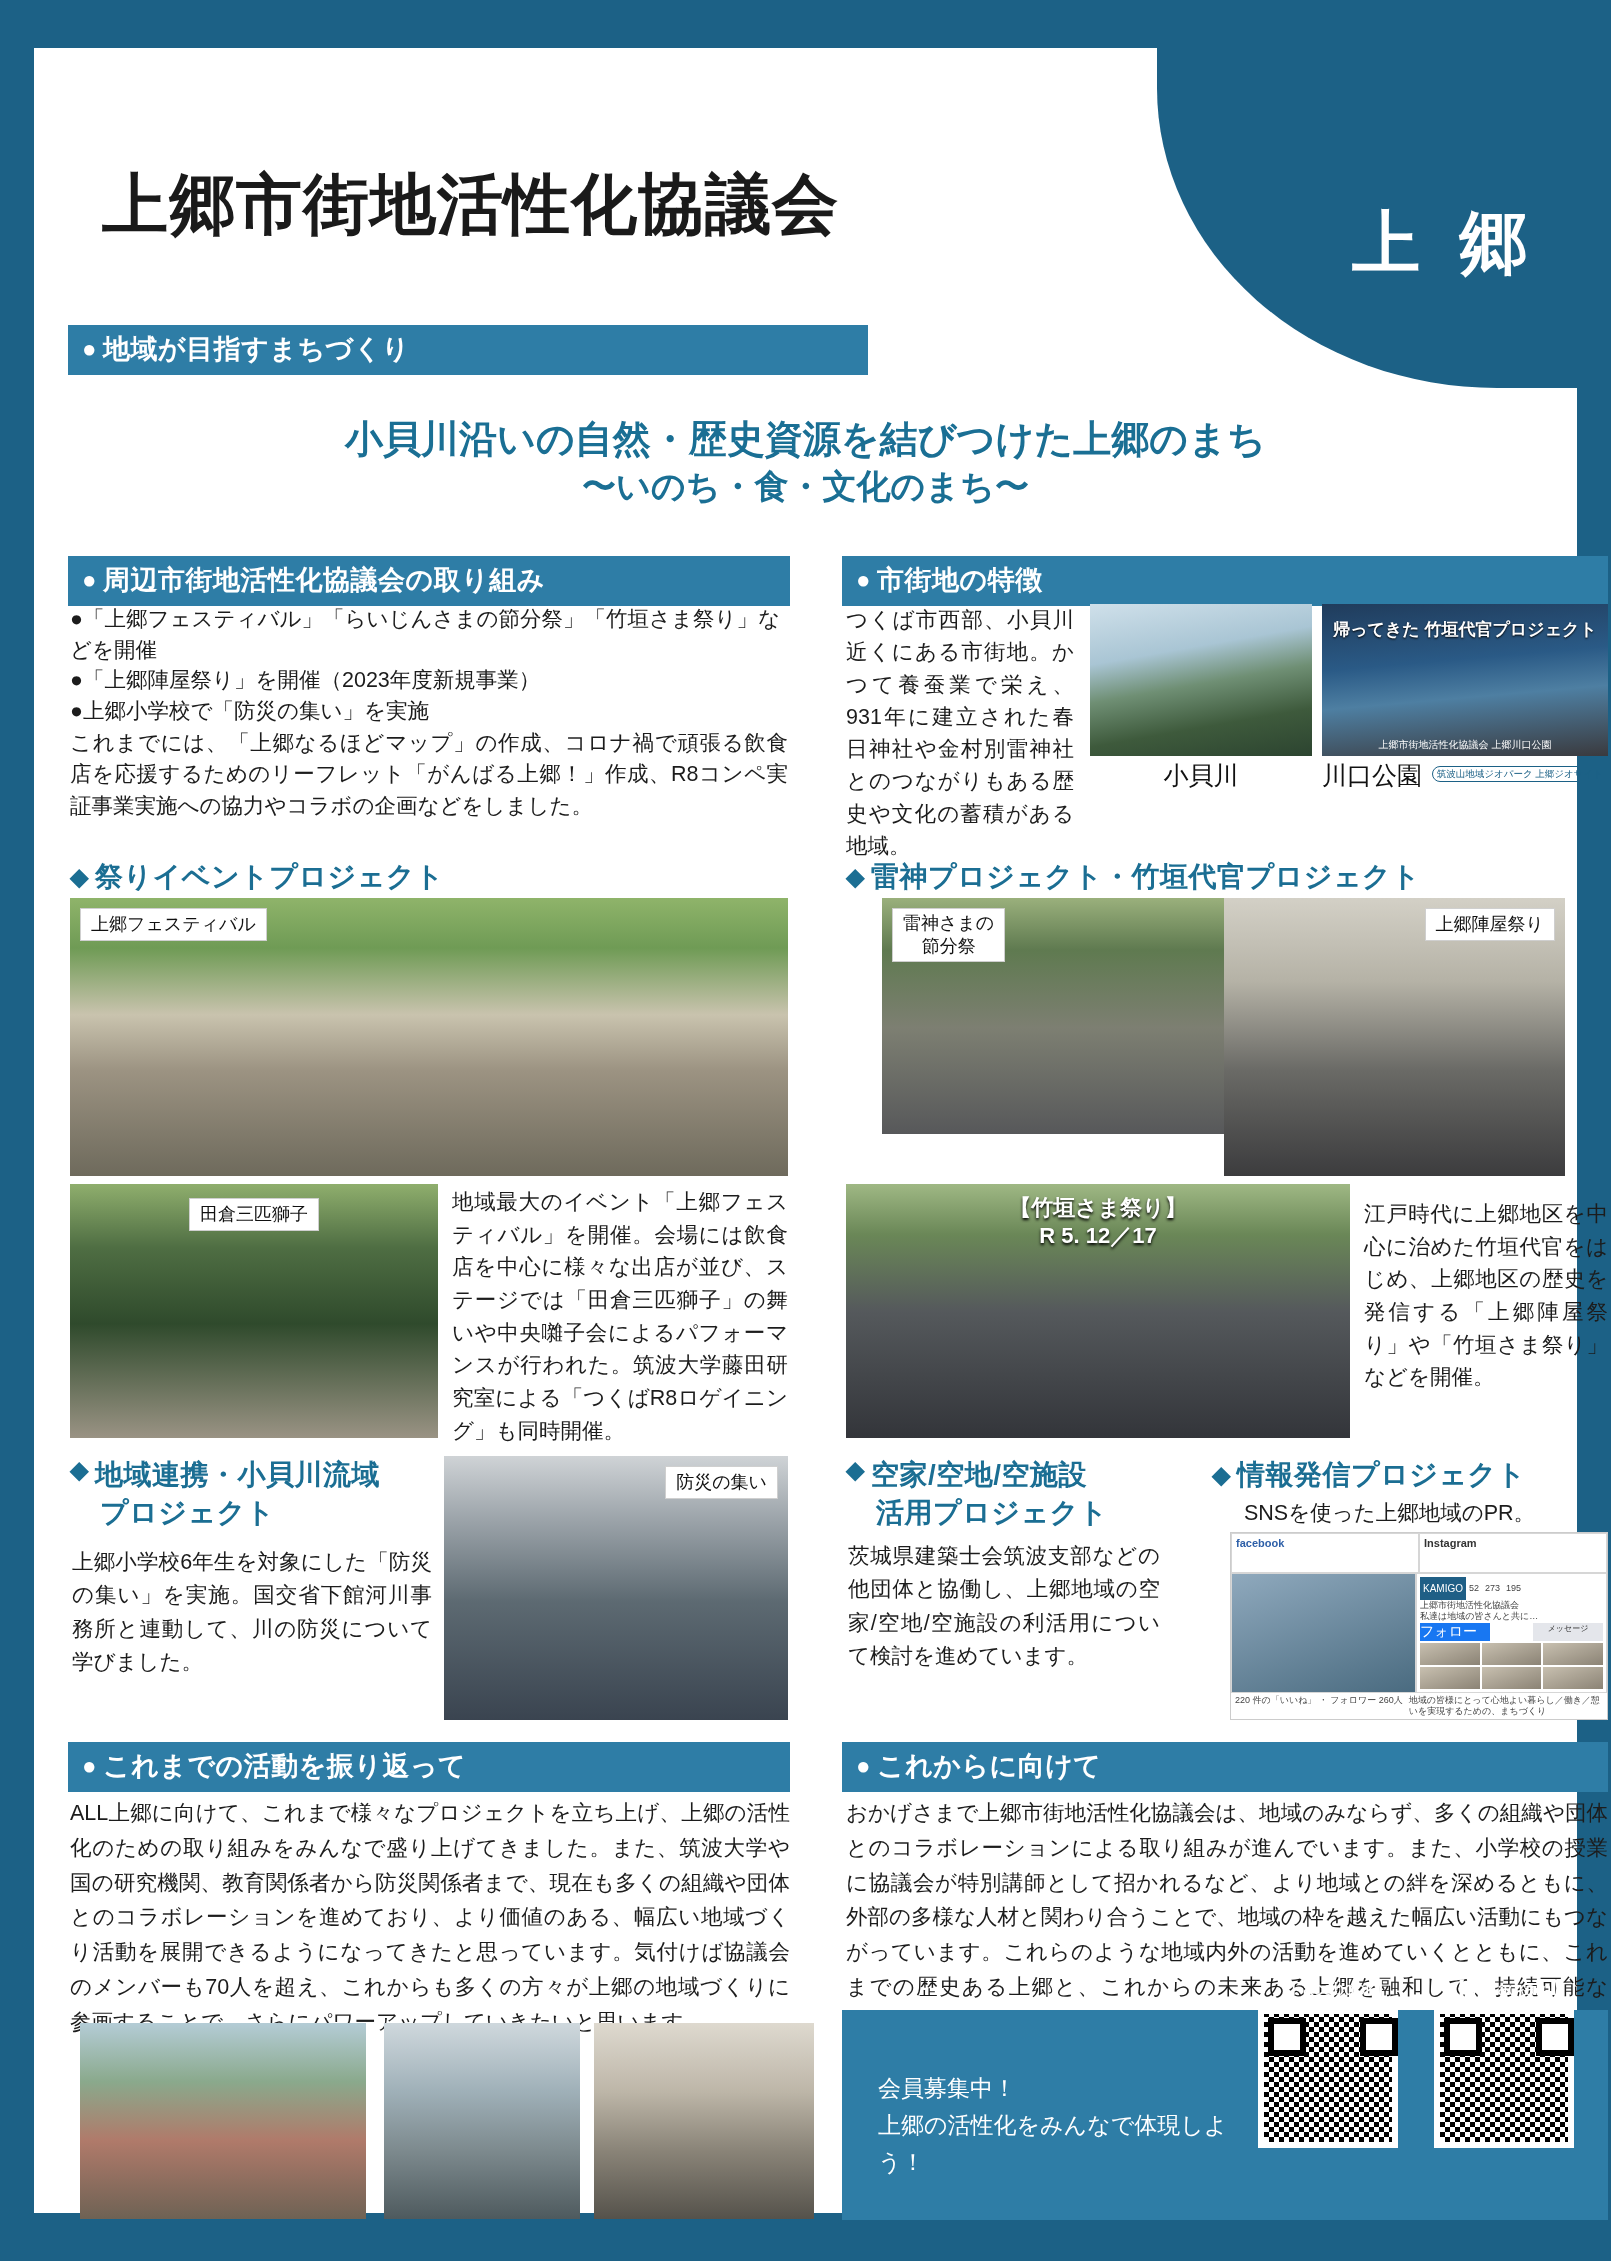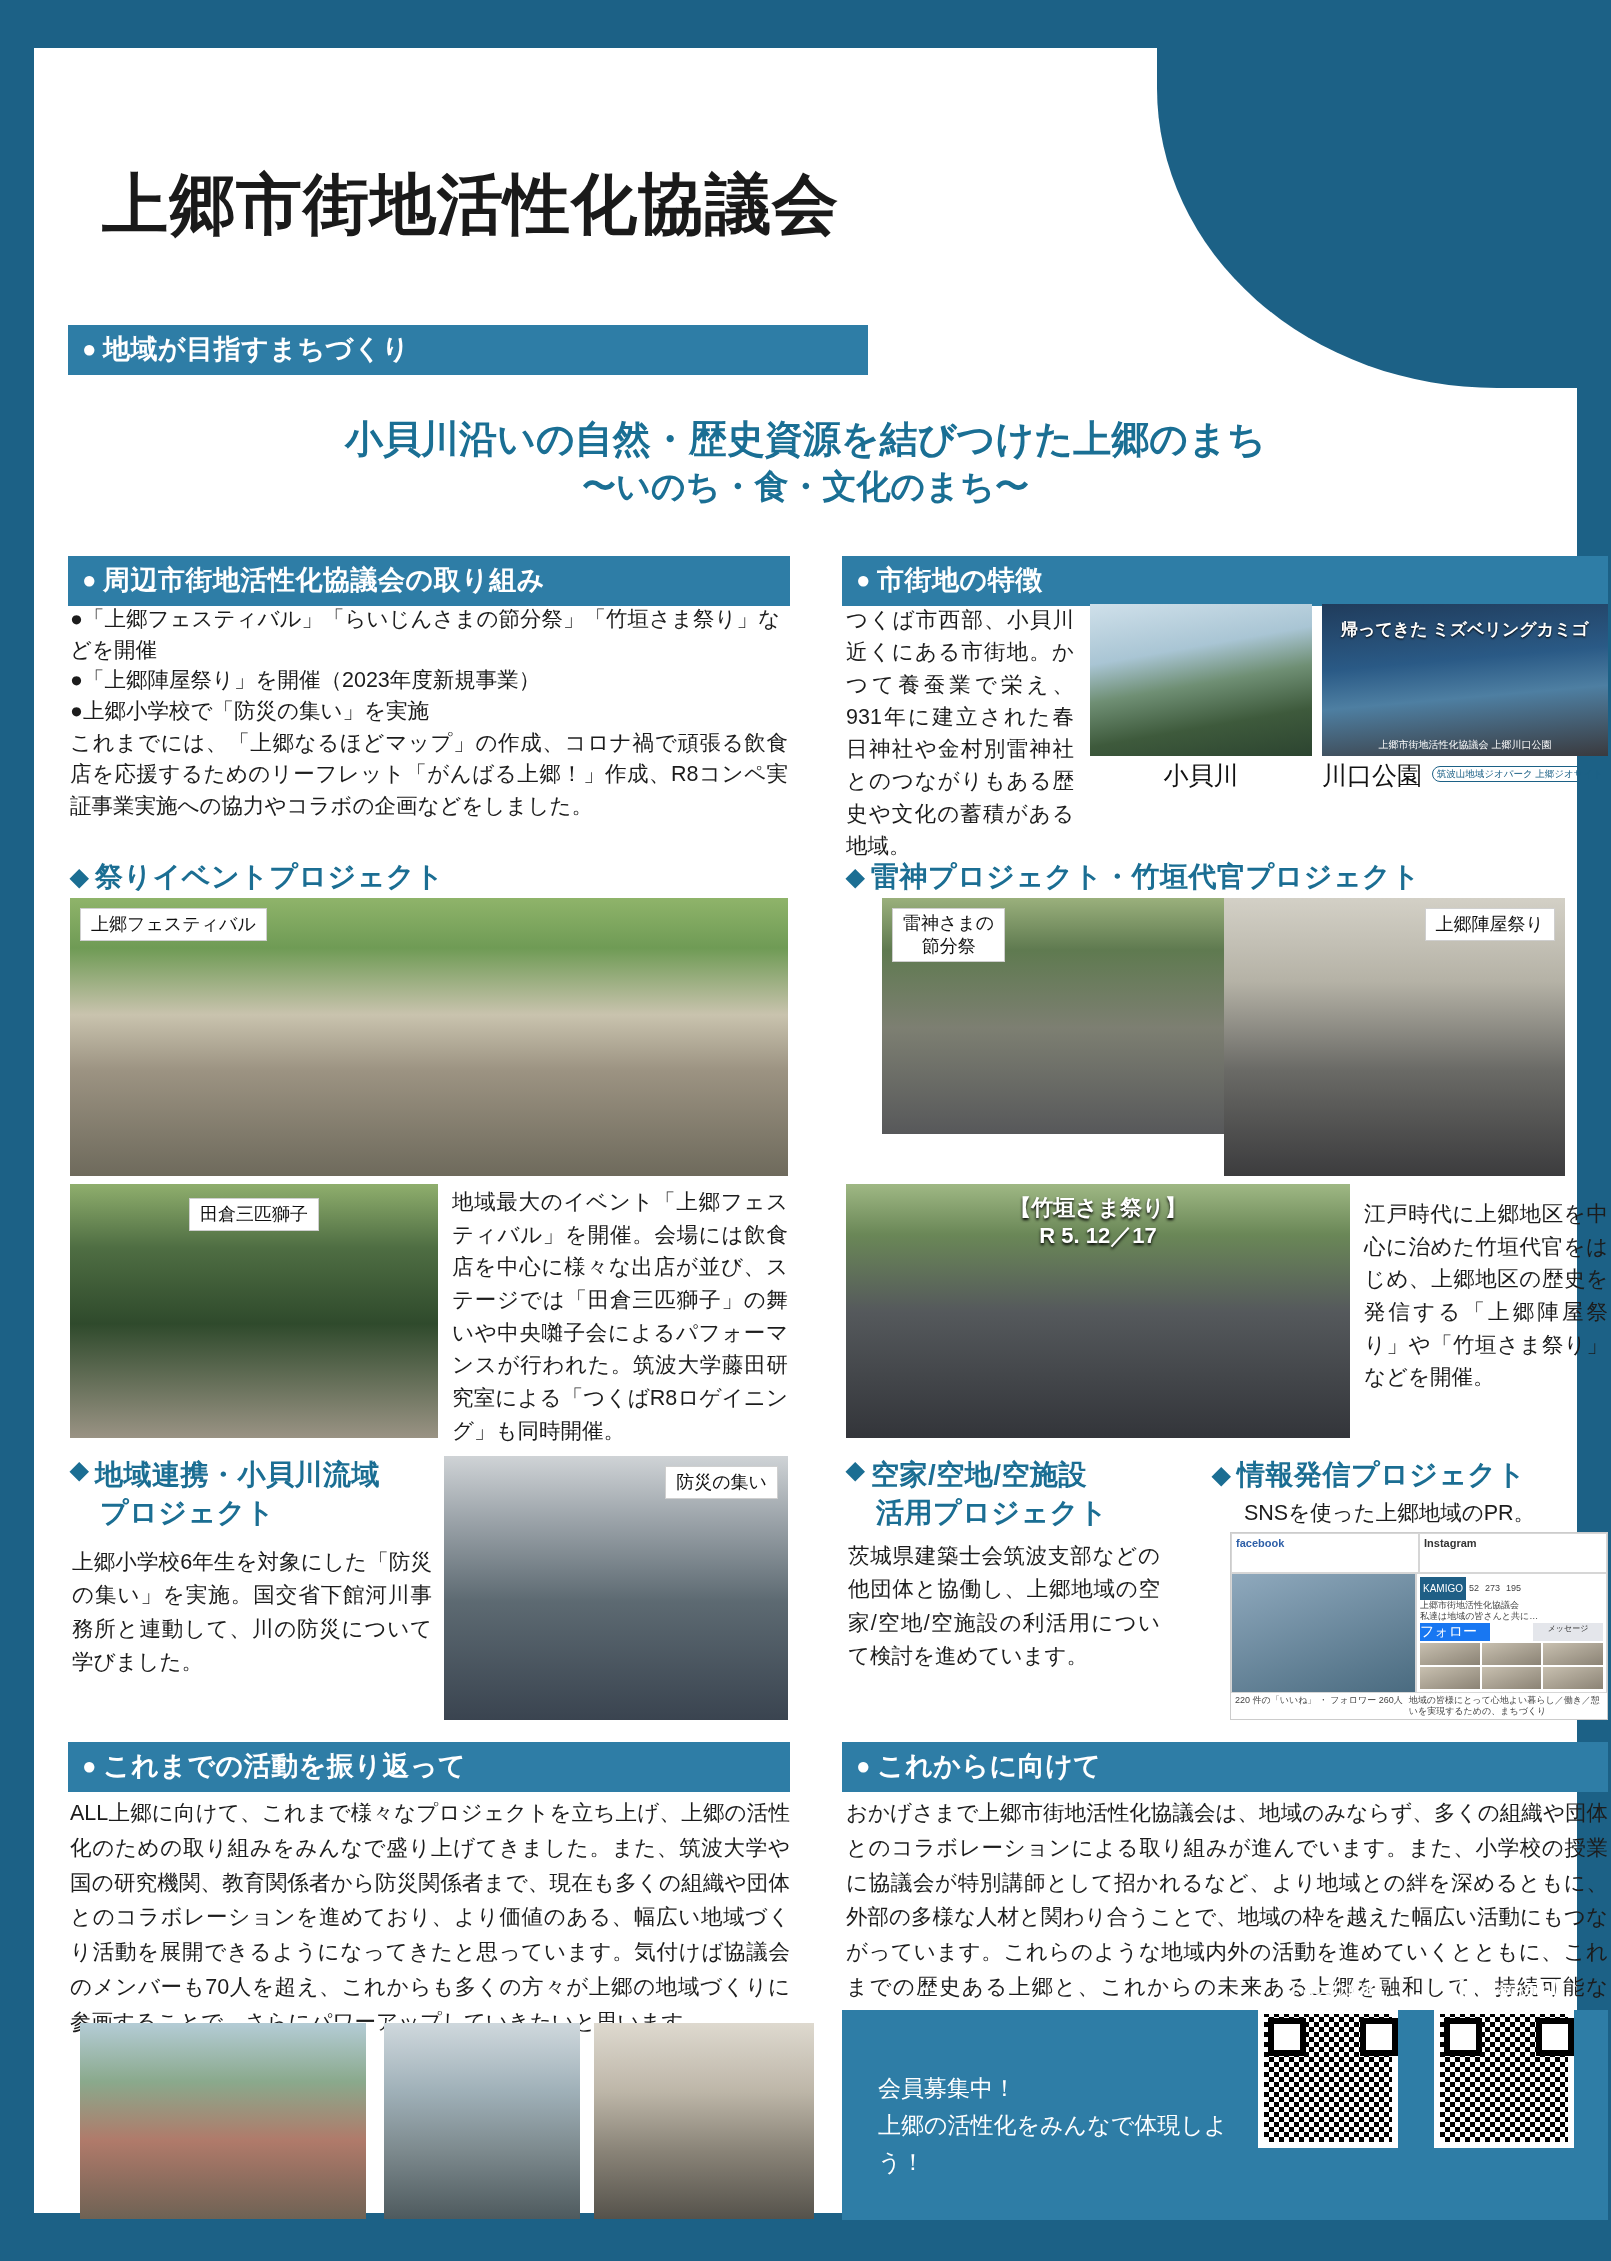--- a/index.html
+++ b/index.html
@@ -160,20 +160,21 @@
   .footer-text { font-size: 23px; line-height: 1.6; }
   .qr-label { color:#fff; font-size:19px; text-align:center; }
 </style>
 </head>
 <body>
 
 <div class="page">
   <div class="white-sheet">
 
     <div class="corner-swoosh"></div>
+    <div class="corner-label">上 郷</div>
 
     <div class="main-title">上郷市街地活性化協議会</div>
 
     <div class="bar" style="position:absolute; left:34px; top:277px; width:800px;">
       <span class="dot">●</span>
       <span>地域が目指すまちづくり</span>
     </div>
 
     <div class="vision">
       <div class="l1">小貝川沿いの自然・歴史資源を結びつけた上郷のまち</div>
@@ -199,21 +200,21 @@
 
     <p class="body" style="position:absolute; left:812px; top:556px; width:228px; line-height:1.5;">つくば市西部、小貝川近くにある市街地。かつて養蚕業で栄え、931年に建立された春日神社や金村別雷神社とのつながりもある歴史や文化の蓄積がある地域。</p>
 
     <div style="position:absolute; left:1056px; top:556px; width:222px;">
       <div class="photo ph-river" style="height:152px;"></div>
       <div class="cap-bottom">小貝川</div>
     </div>
 
     <div style="position:absolute; left:1288px; top:556px; width:286px;">
       <div class="photo ph-park" style="height:152px;">
-        <div style="position:absolute; left:0; right:0; top:14px; text-align:center; color:#fff; font-size:17px; font-weight:bold; text-shadow:0 1px 2px #000;">帰ってきた ミズベリングカミゴ</div>
+        <div style="position:absolute; left:0; right:0; top:14px; text-align:center; color:#fff; font-size:17px; font-weight:bold; text-shadow:0 1px 2px #000;">帰ってきた 竹垣代官プロジェクト</div>
         <div style="position:absolute; left:4px; right:4px; bottom:4px; text-align:center; color:#fff; font-size:10px;">上郷市街地活性化協議会 上郷川口公園</div>
       </div>
       <div style="display:flex; align-items:center; justify-content:space-between;">
         <div class="cap-bottom" style="flex:0 0 auto;">川口公園</div>
         <div style="flex:0 0 auto; border:1px solid #1c6186; color:#1c6186; font-size:9.5px; line-height:1.15; padding:2px 4px; border-radius:10px; text-align:center;">筑波山地域ジオパーク 上郷ジオサイト</div>
       </div>
     </div>
 
     <div class="subhead" style="position:absolute; left:36px; top:810px;">
       <span class="dia">◆</span>

